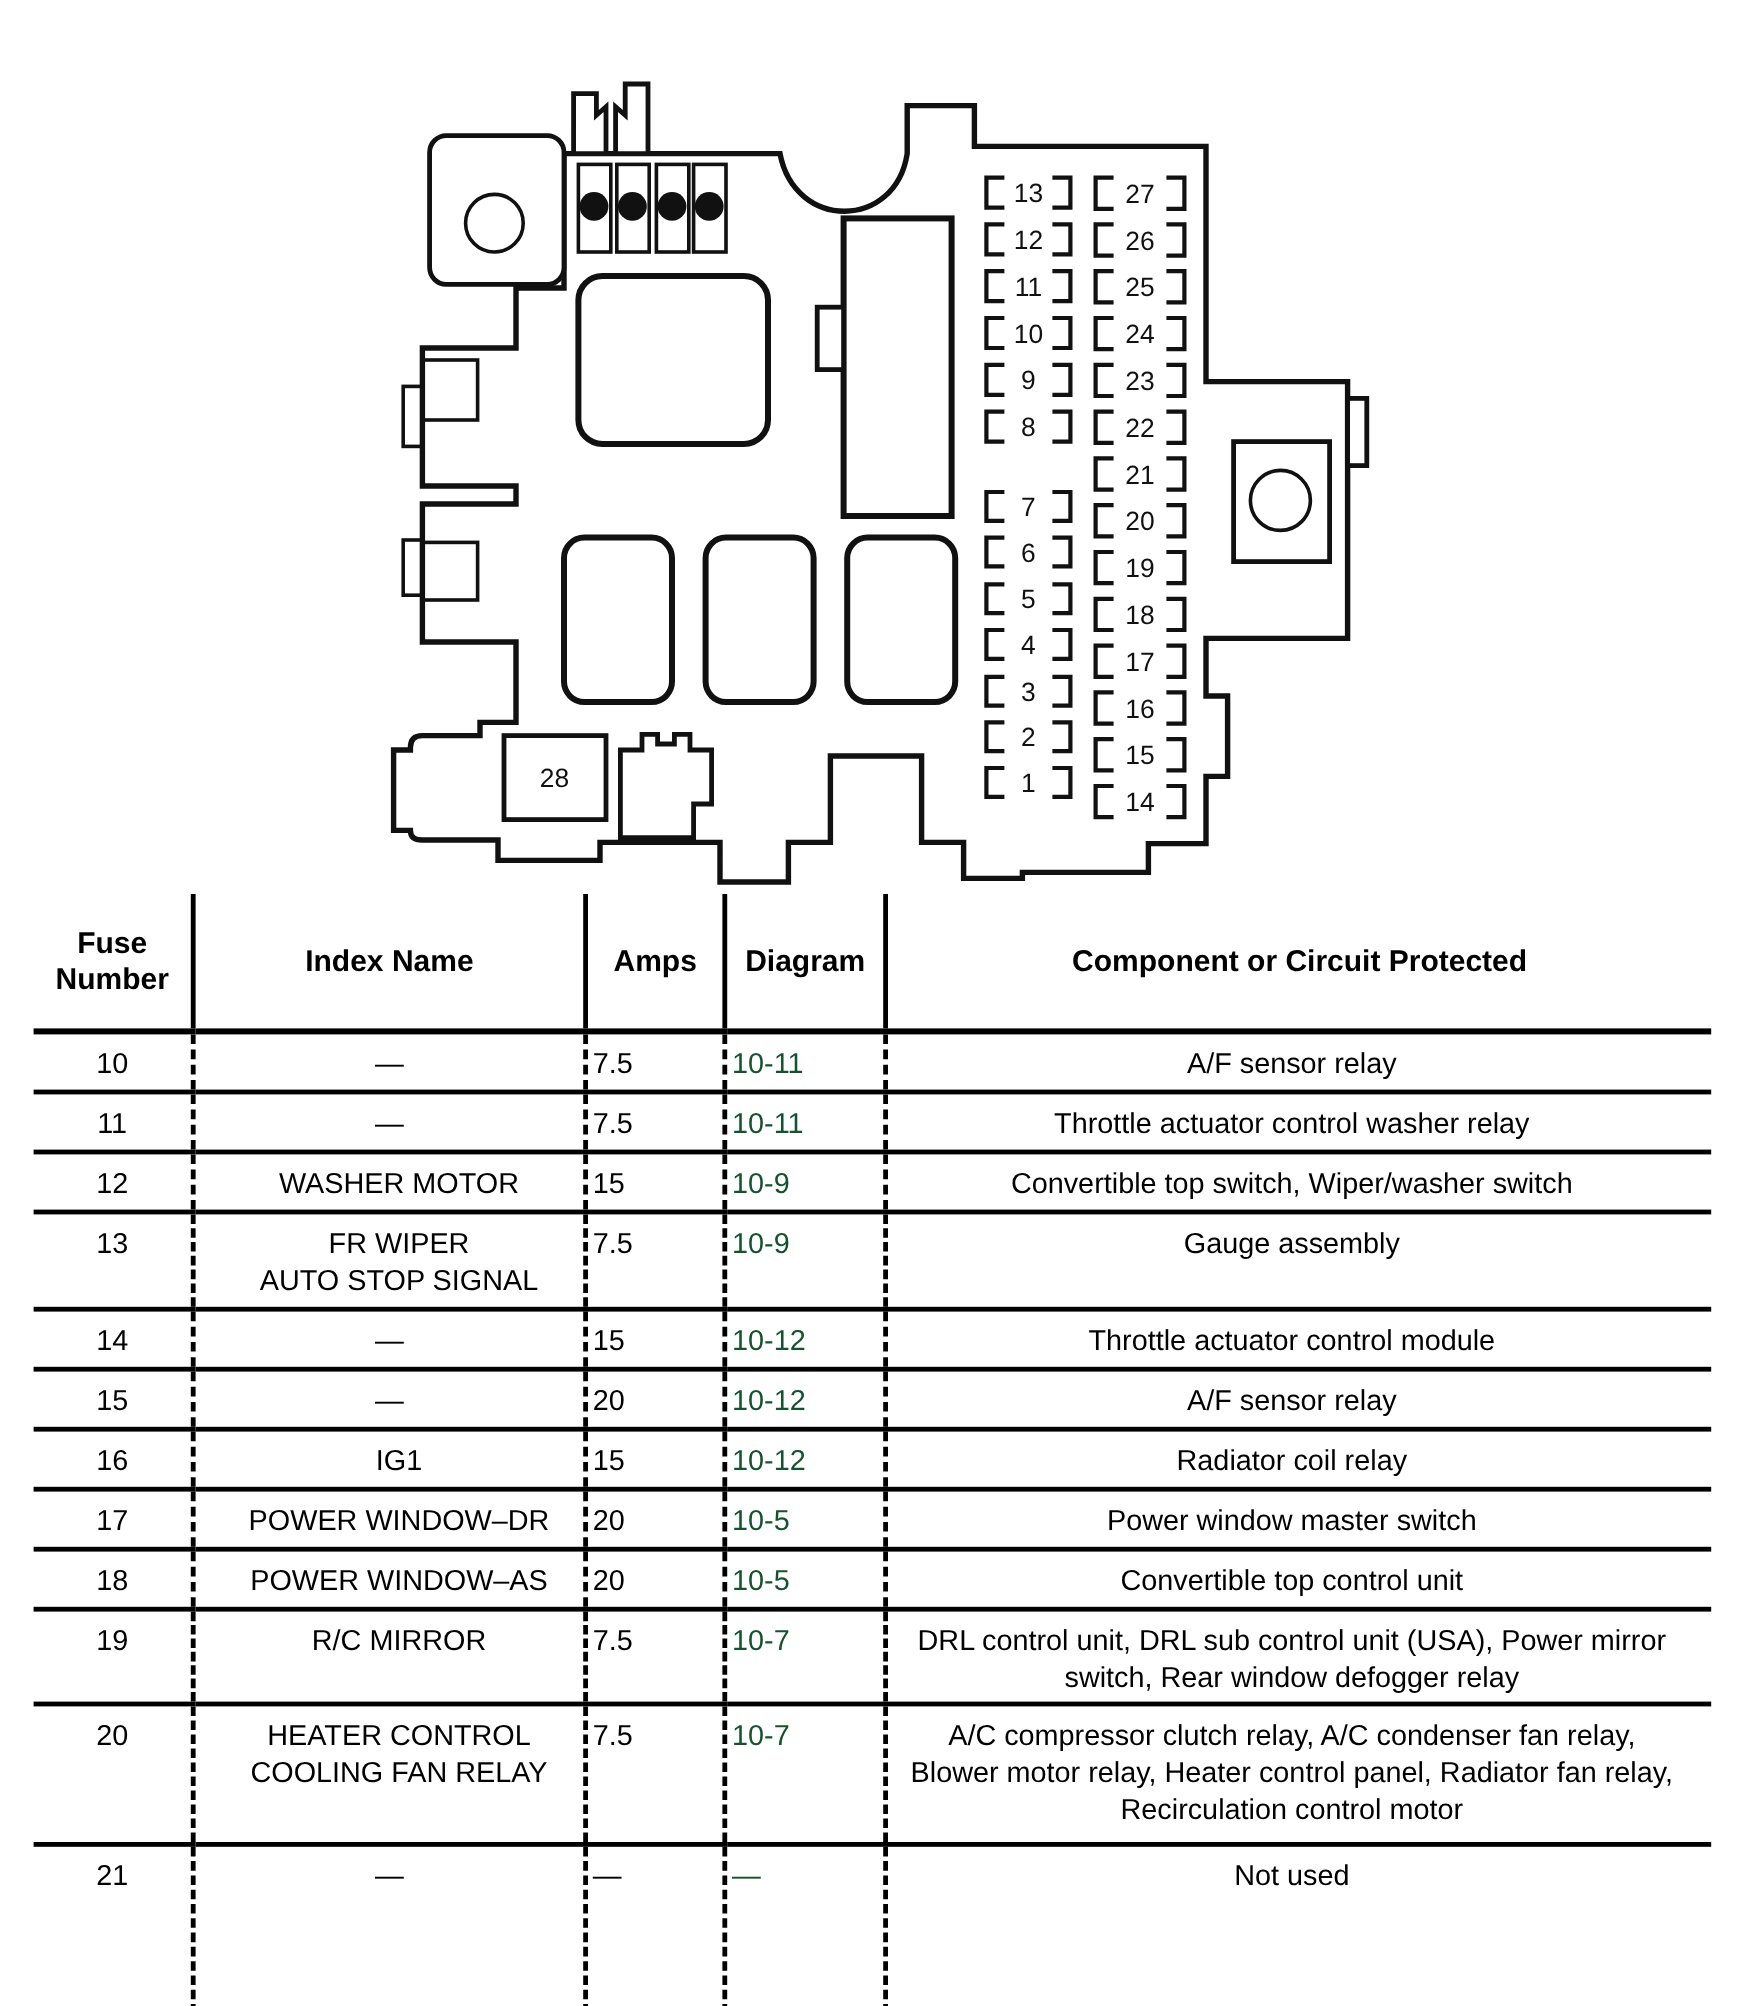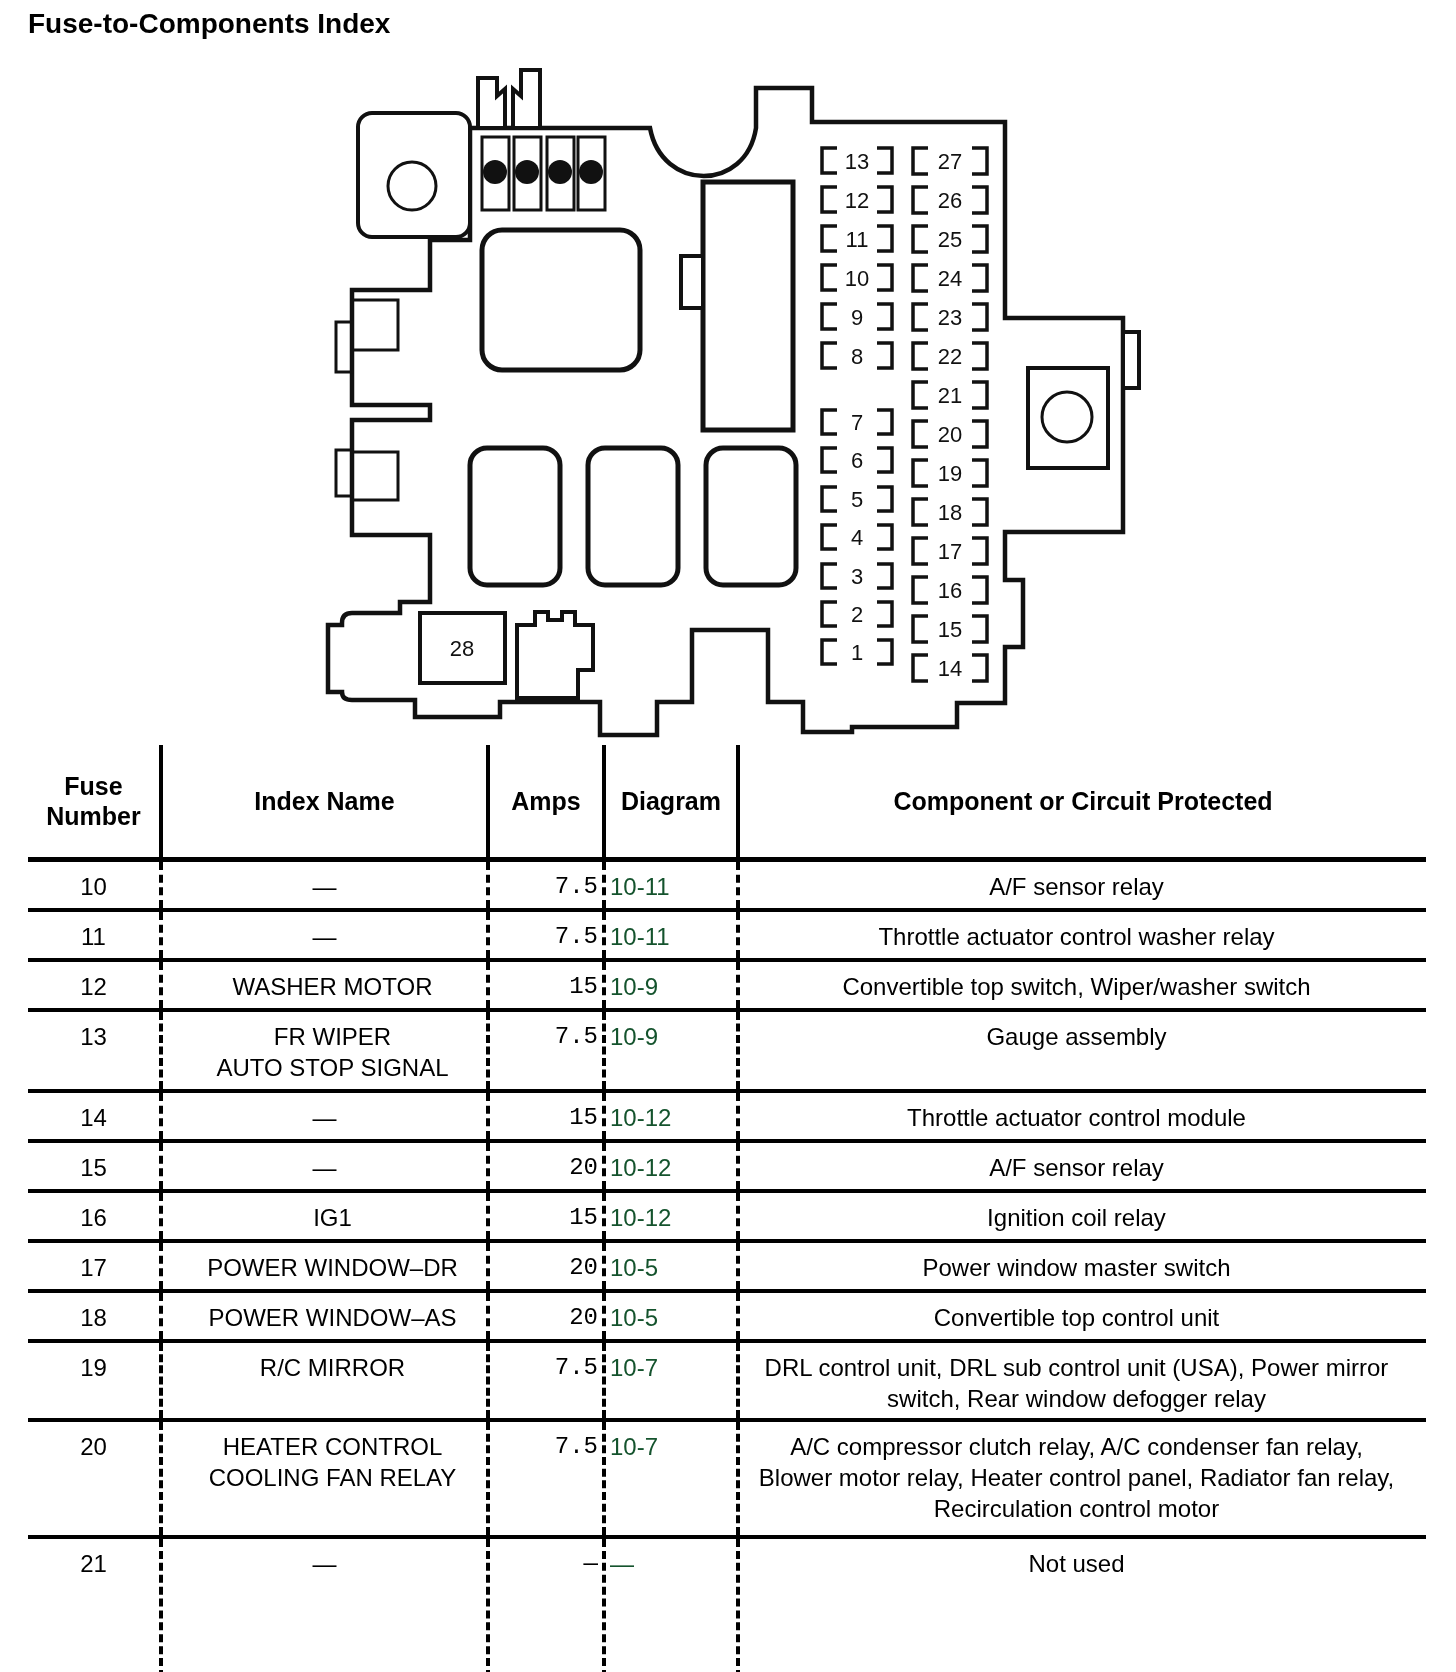--- a/index.html
+++ b/index.html
@@ -40,30 +40,29 @@
   .fuse-table td:last-child{border-right:none;}
   .fuse-table tr.last-row td{border-bottom:none;}
   .fuse-table tr{height:50px;}
   .fuse-table tr.rh81{height:81px;}
   .fuse-table tr.rh79{height:79px;}
   .fuse-table tr.rh117{height:117px;}
   .fuse-table tr.rh141{height:141px;}
   td.col-num{text-align:center;}
   td.name-left{text-align:center;padding-left:20px;}
   td.name-center{text-align:center;}
-  td.col-amps{text-align:right;font-family:Liberation Mono, monospace;}
+  td.col-amps{text-align:left;}
   td.col-diag{color:#14532d;}
   td.col-comp{text-align:center;padding-left:15px;padding-right:28px;}
 </style>
 </head>
 <body>
 
 <div class="page">
 
-  <h1 class="page-title">Fuse-to-Components Index</h1>
 
   <svg class="diagram-svg" width="1456" height="745" viewBox="0 0 1456 745">
 
     <path class="outline" d="
       M 470,128 H 650
       C 662,192 746,192 756,128
       L 756,88 H 812 V 122 H 1005
       V 318 H 1123 V 532 H 1005
       V 580 H 1023 V 647 H 1005
       V 703 H 957 V 727 H 852 V 732 H 803 V 702
@@ -292,21 +291,21 @@
         <td class="name-center">—</td>
         <td class="col-amps">20</td>
         <td class="col-diag">10-12</td>
         <td class="col-comp">A/F sensor relay</td>
       </tr>
       <tr>
         <td class="col-num">16</td>
         <td class="name-left">IG1</td>
         <td class="col-amps">15</td>
         <td class="col-diag">10-12</td>
-        <td class="col-comp">Ignition coil relay</td>
+        <td class="col-comp">Radiator coil relay</td>
       </tr>
       <tr>
         <td class="col-num">17</td>
         <td class="name-left">POWER WINDOW–DR</td>
         <td class="col-amps">20</td>
         <td class="col-diag">10-5</td>
         <td class="col-comp">Power window master switch</td>
       </tr>
       <tr>
         <td class="col-num">18</td>

